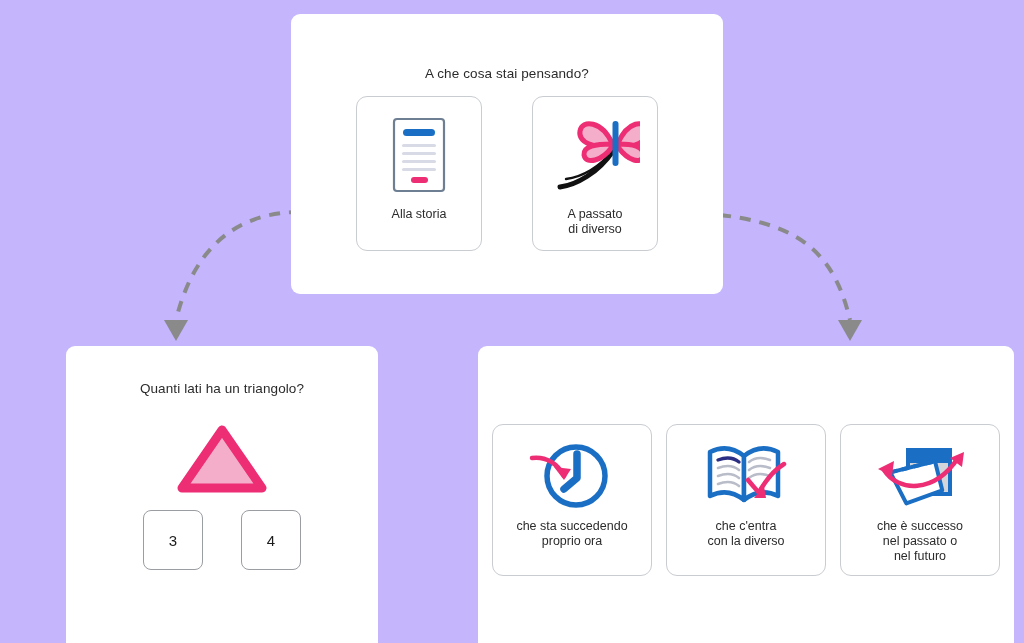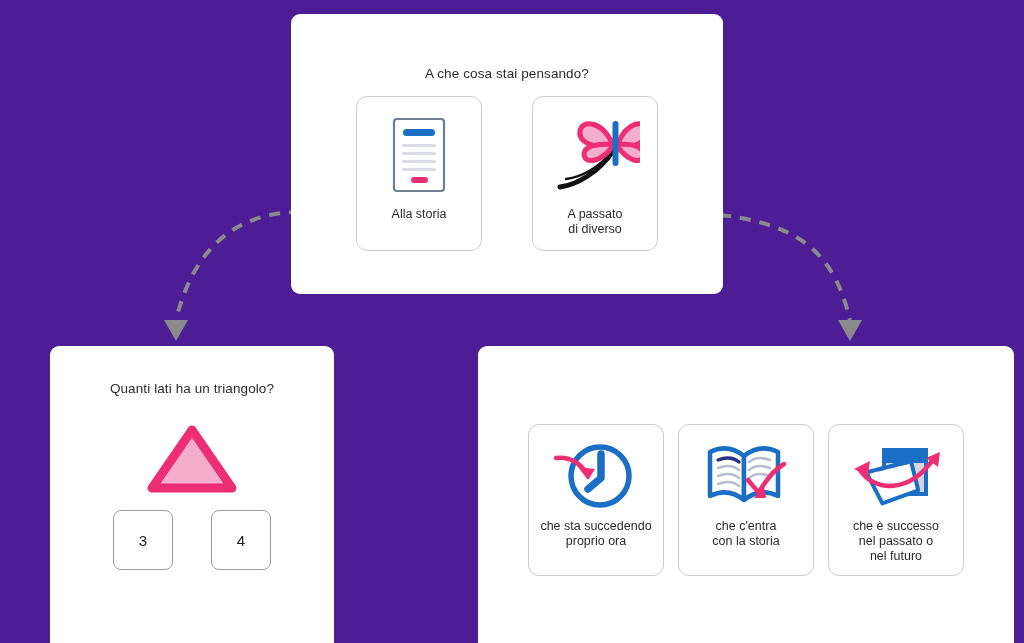--- a/index.html
+++ b/index.html
@@ -14,21 +14,21 @@
     overflow: hidden;
     font-family: "Liberation Sans", sans-serif;
     -webkit-font-smoothing: antialiased;
   }
 
   #stage {
     position: absolute;
     left: 0; top: 0;
     width: 1024px;
     height: 643px;
-    background: #4c1d95;
+    background: #c4b5fd;
   }
 
   
   #arrows {
     position: absolute;
     left: 0; top: 0;
     width: 1024px;
     height: 643px;
     z-index: 1;
     pointer-events: none;
@@ -36,21 +36,21 @@
 
   
   .panel {
     position: absolute;
     background: #ffffff;
     border-radius: 9px;
     z-index: 3;
     box-sizing: border-box;
   }
   #panel-top    { left: 291px; top: 14px;  width: 432px; height: 280px; }
-  #panel-left   { left: 50px;  top: 346px; width: 284px; height: 297px; border-bottom-left-radius:0; border-bottom-right-radius:0;}
+  #panel-left   { left: 66px;  top: 346px; width: 312px; height: 297px; border-bottom-left-radius:0; border-bottom-right-radius:0;}
   #panel-right  { left: 478px; top: 346px; width: 536px; height: 297px; border-bottom-left-radius:0; border-bottom-right-radius:0;}
 
   .panel-title {
     position: absolute;
     left: 0;
     width: 100%;
     text-align: center;
     color: #2b2b2b;
     font-size: 13.5px;
     letter-spacing: 0.1px;
@@ -90,21 +90,21 @@
   }
 
   
   #top-cards { top: 82px; left: 0; width: 100%; gap: 50px; }
   #top-cards .opt-card { width: 126px; height: 155px; }
   #top-cards .opt-icon { height: 100px; margin-top: 8px; }
   #top-cards .opt-label { margin-top: 2px; }
 
   
   #right-cards { top: 424px; left: 0; width: 100%; gap: 14px; }
-  #right-cards .opt-card { width: 136px; height: 152px; }
+  #right-cards .opt-card { width: 160px; height: 152px; }
   #right-cards .opt-icon { height: 88px; margin-top: 6px; }
   #right-cards .opt-label { margin-top: 0px; }
   #panel-right #right-cards { top: 78px; }
 
   
   #quiz-shape {
     position: absolute;
     top: 76px;
     left: 0;
     width: 100%;
@@ -239,21 +239,21 @@
             <path d="M22 48 C30 45 38 46 43 50" fill="none" stroke="#b9bcc9" stroke-width="2.6" stroke-linecap="round"></path>
             <path d="M53 26 C58 22 66 21 74 24" fill="none" stroke="#b9bcc9" stroke-width="2.6" stroke-linecap="round"></path>
             <path d="M53 34 C58 30 66 29 74 32" fill="none" stroke="#b9bcc9" stroke-width="2.6" stroke-linecap="round"></path>
             <path d="M53 42 C58 38 66 37 74 40" fill="none" stroke="#b9bcc9" stroke-width="2.6" stroke-linecap="round"></path>
             <path d="M88 28 C78 34 70 44 63 56" fill="none" stroke="#ED2D74" stroke-width="4.5" stroke-linecap="round"></path>
             <path d="M52 44 C56 49 60 53 63 57" fill="none" stroke="#ED2D74" stroke-width="4.5" stroke-linecap="round"></path>
             <polygon points="58,62 68,50 70,62" fill="#ED2D74"></polygon>
           </svg>
         </div>
         <div class="opt-label">che c'entra
-con la storia</div>
+con la diverso</div>
       </div>
 
       <div class="opt-card">
         <div class="opt-icon">
           <svg width="104" height="78" viewBox="0 0 104 78">
 
             <rect x="40" y="14" width="42" height="44" fill="#d3d5da" stroke="#1A6FC4" stroke-width="4"></rect>
             <rect x="40" y="14" width="42" height="11" fill="#1A6FC4" stroke="#1A6FC4" stroke-width="4"></rect>
 
             <g transform="rotate(-14 50 48)">

